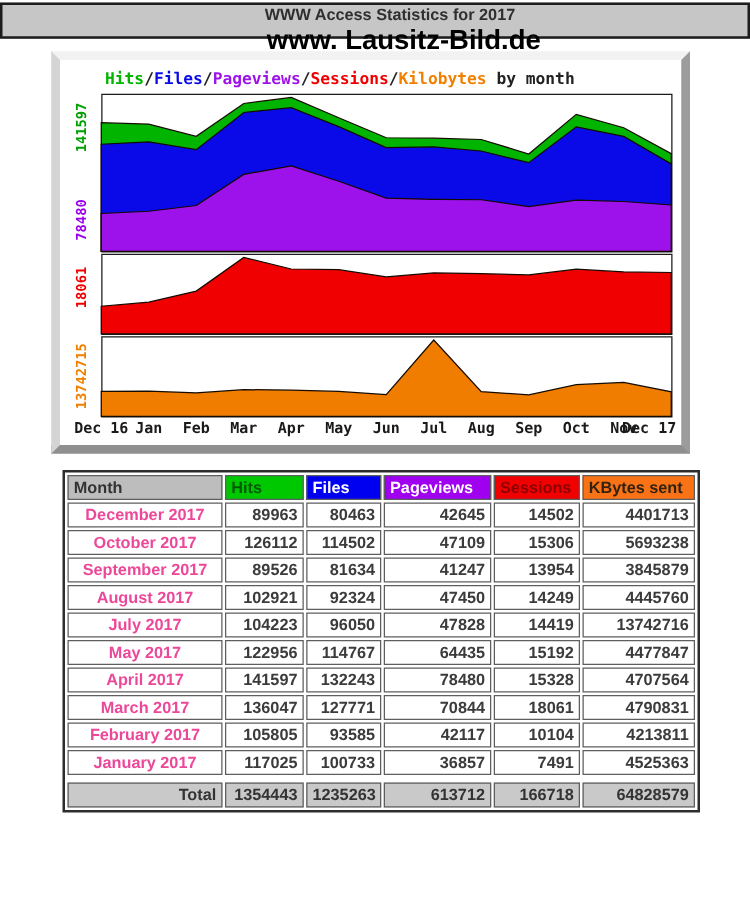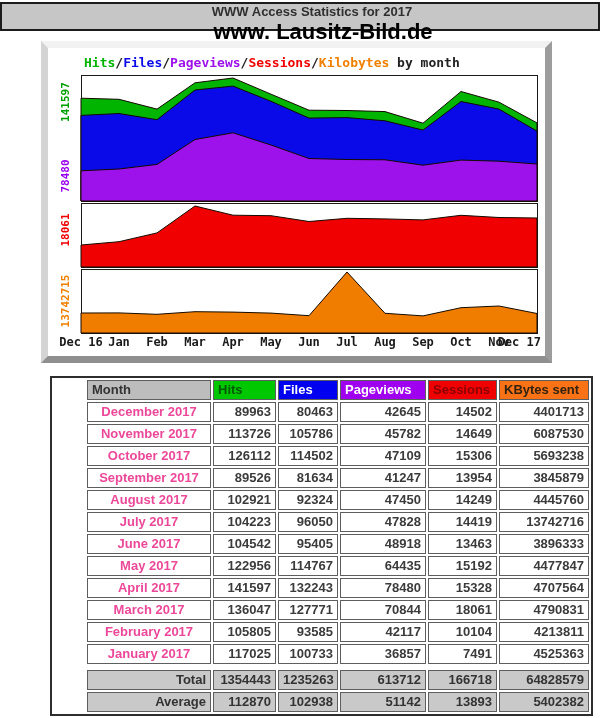--- a/index.html
+++ b/index.html
@@ -24,21 +24,20 @@
   .chart-frame svg{display:block;}
   .ctitle{font:bold 13px "DejaVu Sans Mono",monospace;}
   .xlab{font:bold 12px "DejaVu Sans Mono",monospace;}
   .ylab{font:bold 11px "DejaVu Sans Mono",monospace;}
   
   table.stats{
     margin:13px 0 0 50px;width:506px;table-layout:fixed;
     border-collapse:separate;border-spacing:2px;
     background:#ffffff;border:2px solid #2d2d2d;
     font-size:13px;
-    padding-left:33px;
   }
   table.stats th,table.stats td{
     border:1px solid #5e5e5e;padding:1px 4px;line-height:16px;
     white-space:nowrap;overflow:hidden;font-weight:bold;
   }
   th.colhead{text-align:left;}
   td.monthcell{color:#ec4899;text-align:center;cursor:pointer;}
   td.num{color:#3b3b3b;text-align:right;}
   tr.sumrow td{background:#c9c9c9;color:#333333;text-align:right;}
   td.sumlabel{text-align:center;}
@@ -105,28 +104,20 @@
   <tbody id="table-body">
       <tr>
         <td class="monthcell">December 2017</td>
         <td class="num">89963</td>
         <td class="num">80463</td>
         <td class="num">42645</td>
         <td class="num">14502</td>
         <td class="num">4401713</td>
       </tr>
       <tr>
-        <td class="monthcell">November 2017</td>
-        <td class="num">113726</td>
-        <td class="num">105786</td>
-        <td class="num">45782</td>
-        <td class="num">14649</td>
-        <td class="num">6087530</td>
-      </tr>
-      <tr>
         <td class="monthcell">October 2017</td>
         <td class="num">126112</td>
         <td class="num">114502</td>
         <td class="num">47109</td>
         <td class="num">15306</td>
         <td class="num">5693238</td>
       </tr>
       <tr>
         <td class="monthcell">September 2017</td>
         <td class="num">89526</td>
@@ -143,28 +134,20 @@
         <td class="num">14249</td>
         <td class="num">4445760</td>
       </tr>
       <tr>
         <td class="monthcell">July 2017</td>
         <td class="num">104223</td>
         <td class="num">96050</td>
         <td class="num">47828</td>
         <td class="num">14419</td>
         <td class="num">13742716</td>
-      </tr>
-      <tr>
-        <td class="monthcell">June 2017</td>
-        <td class="num">104542</td>
-        <td class="num">95405</td>
-        <td class="num">48918</td>
-        <td class="num">13463</td>
-        <td class="num">3896333</td>
       </tr>
       <tr>
         <td class="monthcell">May 2017</td>
         <td class="num">122956</td>
         <td class="num">114767</td>
         <td class="num">64435</td>
         <td class="num">15192</td>
         <td class="num">4477847</td>
       </tr>
       <tr>
@@ -203,22 +186,14 @@
         <td colspan="6"></td>
       </tr>
       <tr class="sumrow">
         <td class="sumlabel">Total</td>
         <td class="num">1354443</td>
         <td class="num">1235263</td>
         <td class="num">613712</td>
         <td class="num">166718</td>
         <td class="num">64828579</td>
       </tr>
-      <tr class="sumrow">
-        <td class="sumlabel">Average</td>
-        <td class="num">112870</td>
-        <td class="num">102938</td>
-        <td class="num">51142</td>
-        <td class="num">13893</td>
-        <td class="num">5402382</td>
-      </tr>
     </tbody>
 </table>
 
 </body></html>

